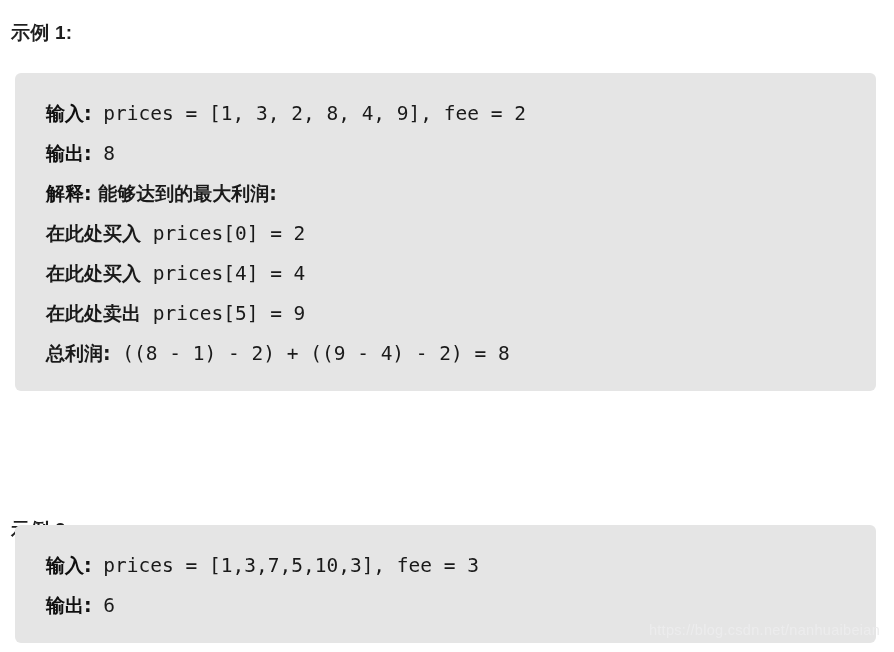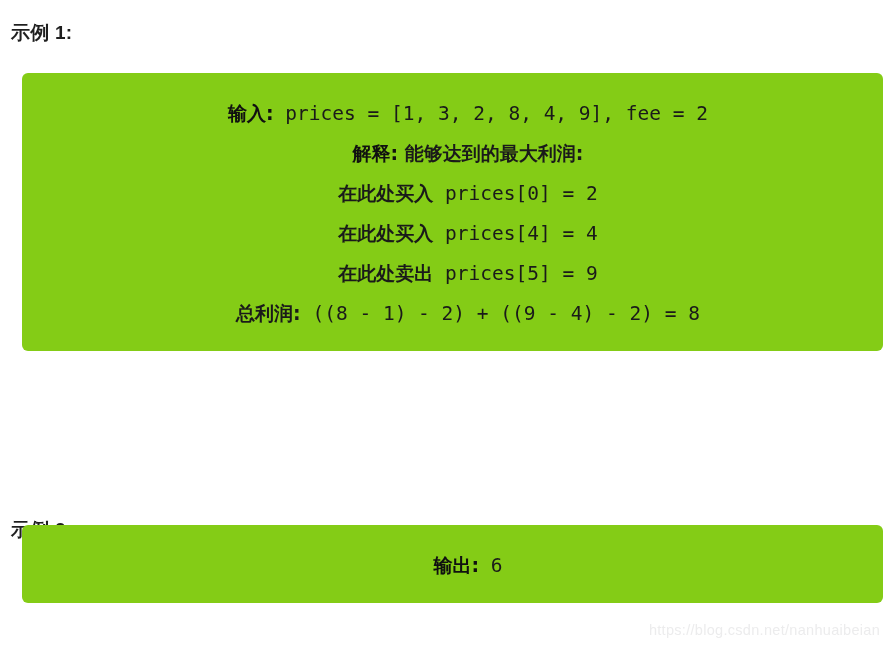--- a/index.html
+++ b/index.html
@@ -33,27 +33,26 @@
     letter-spacing: 0.2px;
     line-height: 1;
     position: absolute;
     left: 11px;
     white-space: pre;
   }
 
   
   .code-block {
     position: absolute;
-    left: 22px;
+    left: 15px;
     width: 861px;
     box-sizing: border-box;
-    background: #84cc16;
+    background: #e5e5e5;
     border-radius: 6px;
     padding: 20px 0 18px 0;
-    text-align: center;
   }
 
   .code-line {
     font-family: "DejaVu Sans Mono", "Liberation Mono", monospace;
     font-size: 19.5px;
     line-height: 40px;
     height: 40px;
     color: #1a1a1a;
     white-space: pre;
     padding-left: 31px;
@@ -98,38 +97,40 @@
 <body>
 
 <div class="page">
 
   <div class="example-heading" style="top:23px;">示例 1:</div>
 
   <div class="code-block" style="top:73px;">
 
     <div class="code-line"><span class="lbl">输入:</span><span class="mono"> prices = [1, 3, 2, 8, 4, 9], fee = 2</span></div>
 
+    <div class="code-line"><span class="lbl">输出:</span><span class="mono"> 8</span></div>
 
     <div class="code-line"><span class="lbl">解释:</span><span class="cn"> 能够达到的最大利润:</span></div>
 
     <div class="code-line"><span class="cn">在此处买入</span><span class="mono"> prices[0] = 2</span></div>
 
 
     <div class="code-line"><span class="cn">在此处买入</span><span class="mono"> prices[4] = 4</span></div>
 
     <div class="code-line"><span class="cn">在此处卖出</span><span class="mono"> prices[5] = 9</span></div>
 
     <div class="code-line"><span class="cn">总利润:</span><span class="mono"> ((8 - 1) - 2) + ((9 - 4) - 2) = 8</span></div>
 
   </div>
 
   <div class="example-heading" style="top:472px;margin-top:48px;">示例 2:</div>
 
   <div class="code-block" style="top:525px;">
 
+    <div class="code-line"><span class="lbl">输入:</span><span class="mono"> prices = [1,3,7,5,10,3], fee = 3</span></div>
 
     <div class="code-line"><span class="lbl">输出:</span><span class="mono"> 6</span></div>
 
   </div>
 
   <div class="watermark">https://blog.csdn.net/nanhuaibeian</div>
 
 </div>
 
 </body></html>

